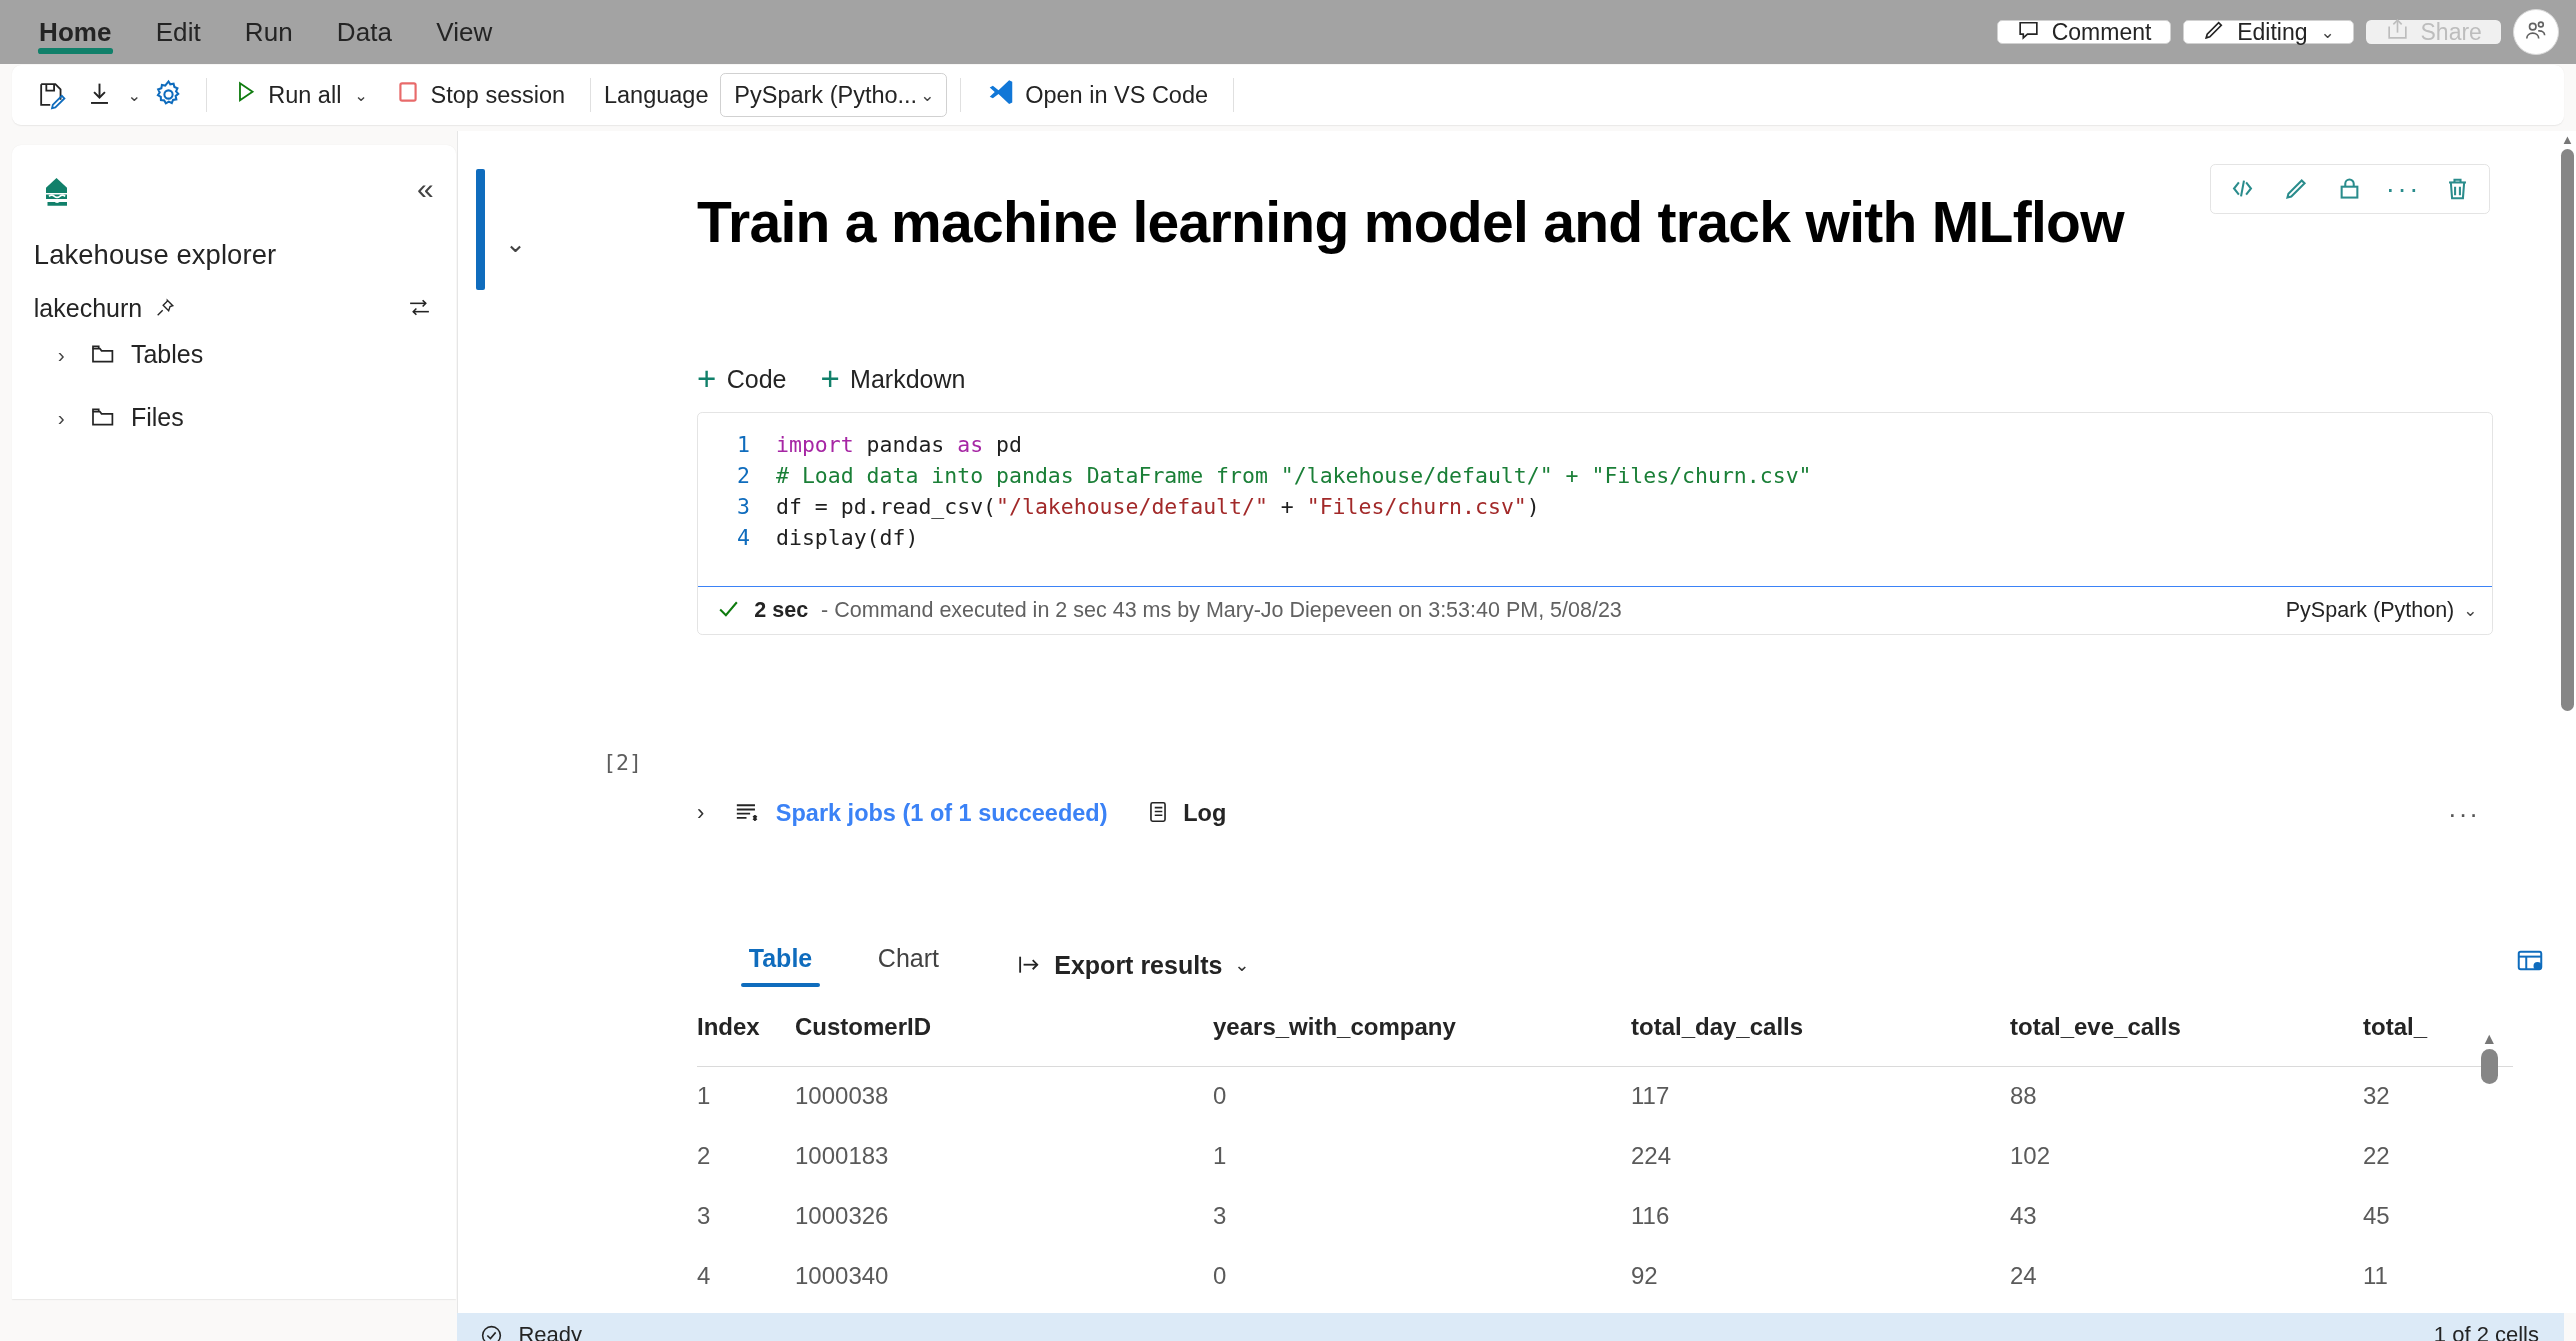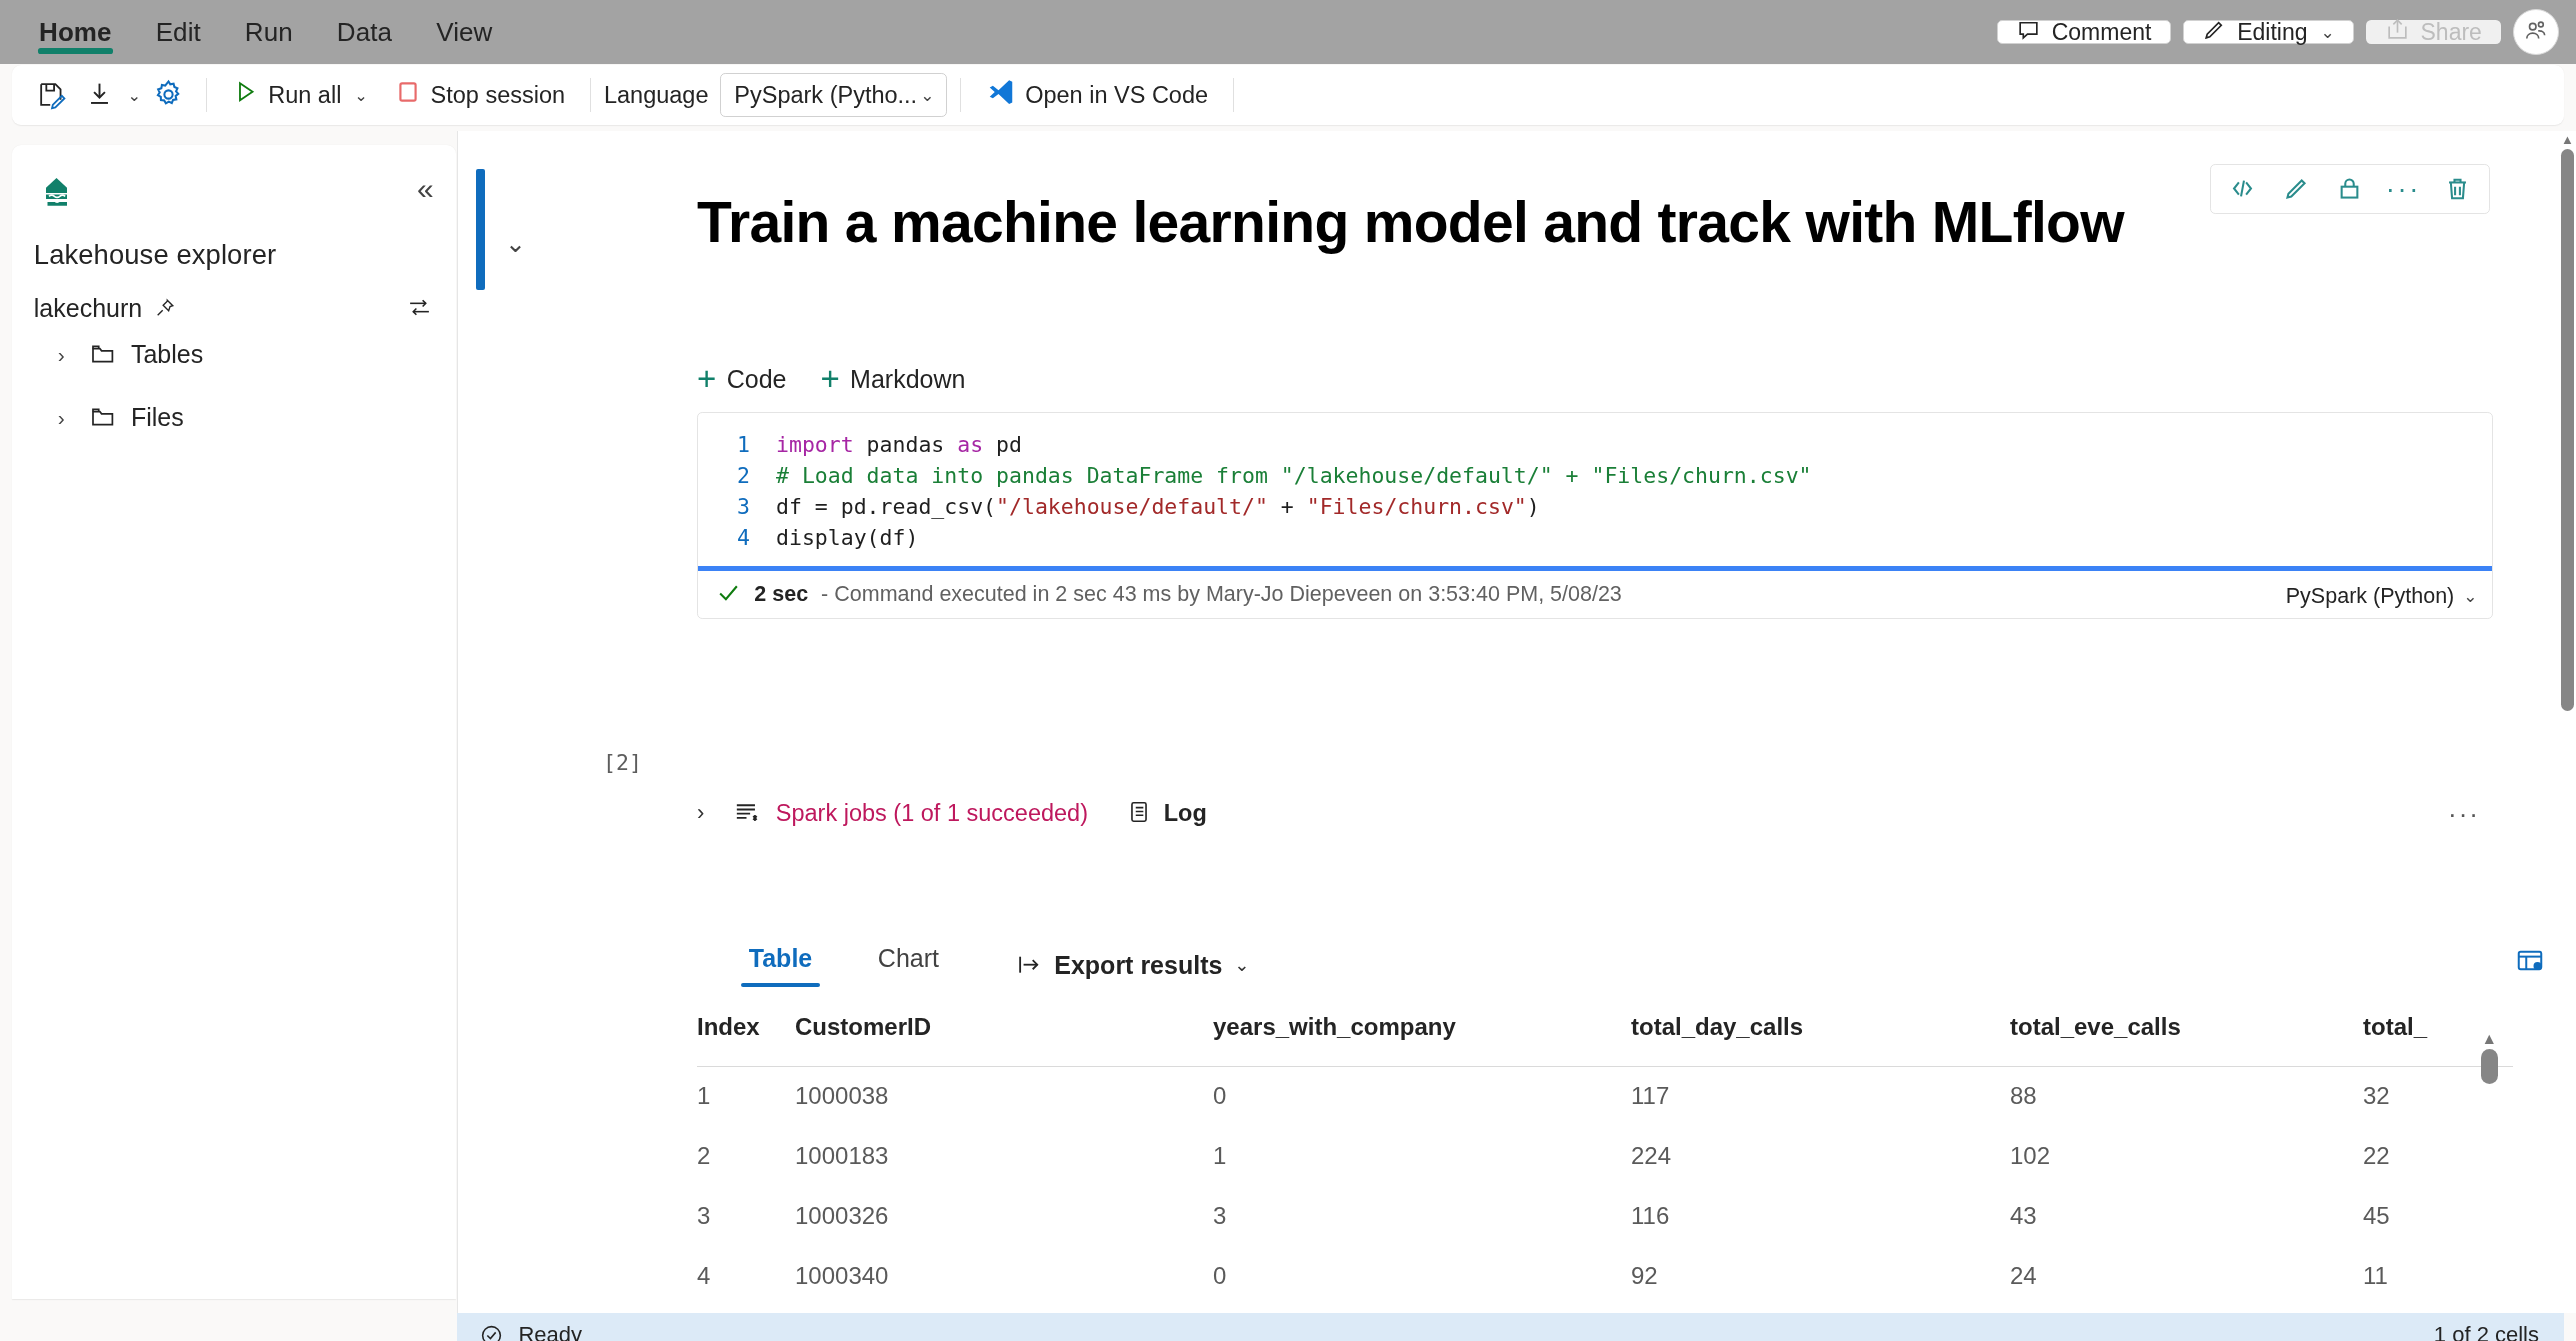--- a/index.html
+++ b/index.html
@@ -145,41 +145,41 @@
     overflow: hidden;
   }
   .code-body { padding: 15.7px 0 13px 0; }
   .code-line { display: flex; font-family: "DejaVu Sans Mono", "Liberation Mono", monospace; font-size: 21.5px; line-height: 31px; }
   .ln { width: 78px; text-align: right; color: #0f6cbd; flex: none; padding-right: 26px; }
   .ct { white-space: pre; color: #1f1f1f; }
   .k-kw { color: #a626a4; }
   .k-cm { color: #1a7f37; }
   .k-str { color: #a22929; }
   .code-status {
-    display: flex; align-items: flex-end; justify-content: space-between;
-    border-top: 5px solid #3b82f6; padding: 9.1px 14.4px 9.1px 18.3px;
+    display: flex; align-items: center; justify-content: space-between;
+    border-top: 1px solid #3b82f6; padding: 9.1px 14.4px 9.1px 18.3px; margin-top: 20px;
   }
   .cs-left { display: flex; align-items: center; gap: 13px; }
   .check { color: #107c10; font-size: 25px; line-height: 1; }
   .cs-time { font-size: 21.5px; font-weight: 700; color: #242424; }
   .cs-msg { font-size: 21.5px; color: #616161; }
   .cs-right { display: flex; align-items: center; gap: 9.1px; font-size: 21.5px; color: #242424; cursor: pointer; }
   .exec-index {
     position: absolute; left: 145px; top: 619px;
     font-size: 21.5px; color: #5d5d5d;
     font-family: "DejaVu Sans Mono", "Liberation Mono", monospace;
   }
 
   
   .spark-row {
     position: absolute; left: 239px; top: 656px; width: 1796px; height: 52px;
     display: flex; align-items: center; gap: 14.4px;
   }
   .spark-chev { font-size: 22px; color: #333; cursor: pointer; width: 21px; }
-  .spark-text { font-size: 23.5px; color: #be185d; font-weight: 400; }
+  .spark-text { font-size: 23.5px; color: #3b82f6; font-weight: 700; }
   .log-link { display: flex; align-items: center; gap: 11.8px; margin-left: 23.5px; cursor: pointer; }
   .log-text { font-size: 23.5px; color: #242424; font-weight: 600; }
   .spark-more { position: absolute; right: 13px; top: 11.8px; font-size: 26px; color: #555; letter-spacing: 2px; cursor: pointer; }
 
   
   .results { position: absolute; left: 239px; top: 803px; width: 1815px; }
   .res-tabs { display: flex; align-items: center; gap: 16px; height: 63px; margin-left: 44px; }
   .res-tab {
     position: relative; font-size: 25px; color: #424242; padding: 0 7.8px 14.4px 7.8px;
     margin-right: 34px; cursor: pointer;

